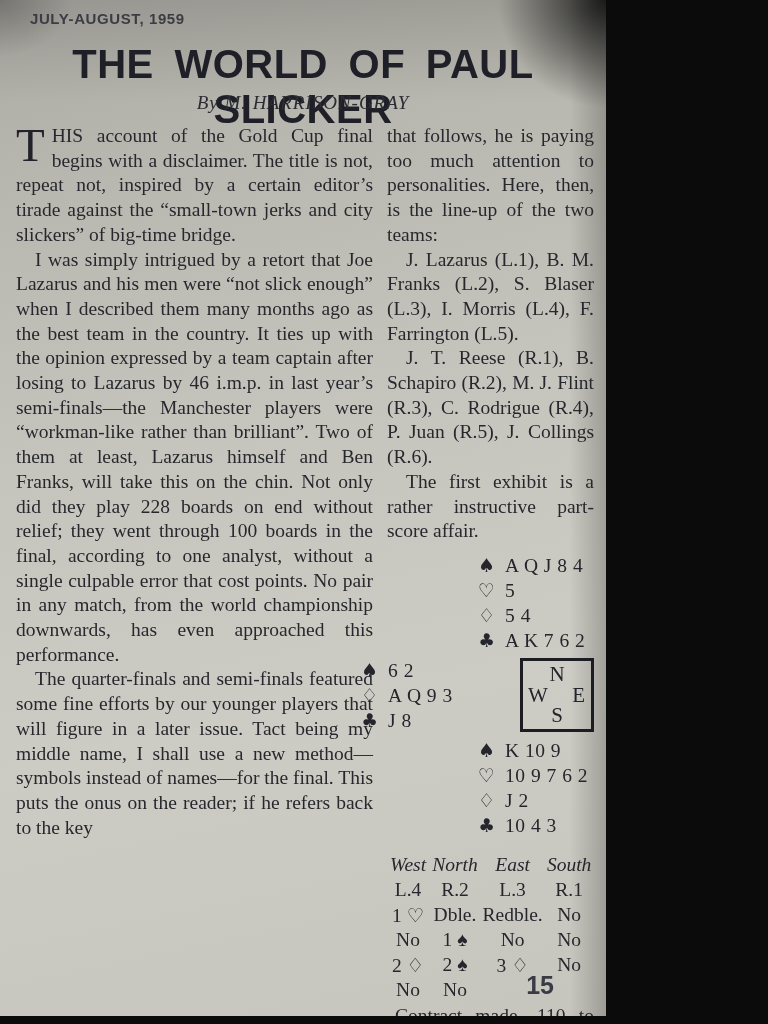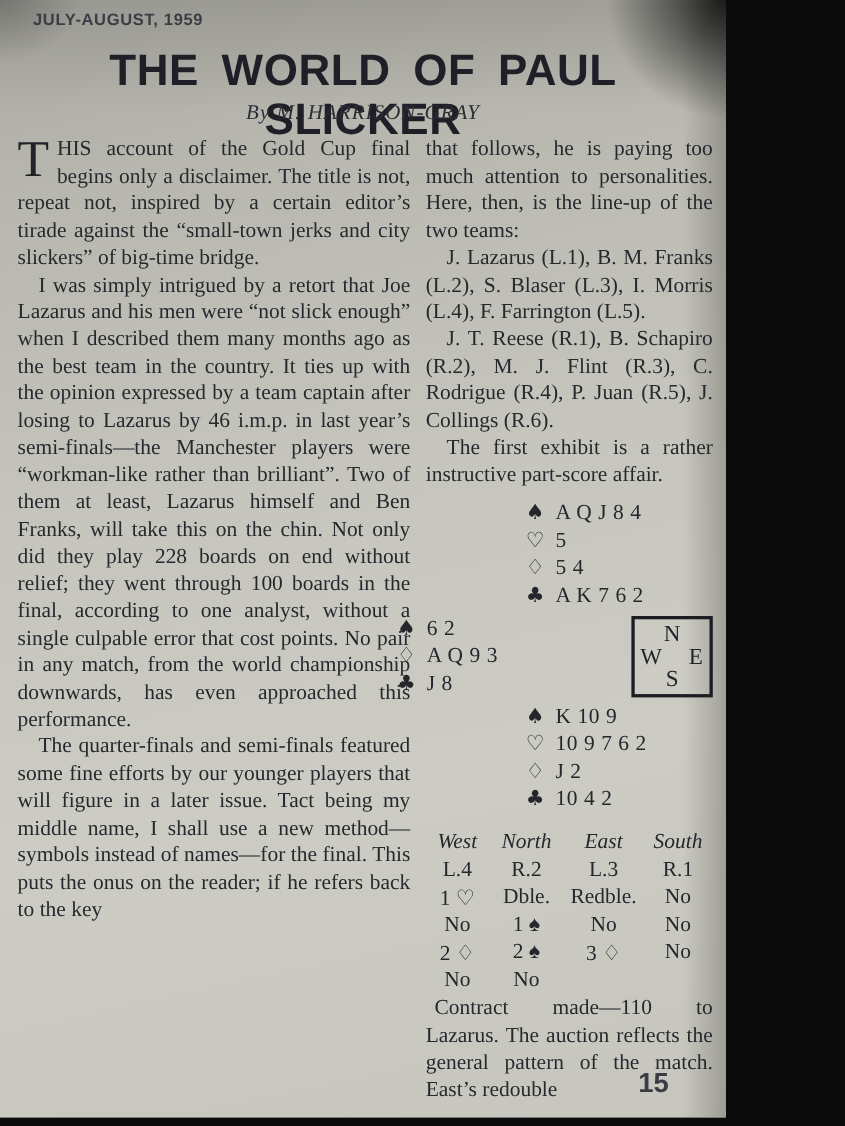--- a/index.html
+++ b/index.html
@@ -5,21 +5,21 @@
   html,body{margin:0;padding:0;}
   body{
     width:768px;height:1024px;
     background:#0b0b0b;
     font-family:"Liberation Serif","DejaVu Serif",serif;
     overflow:hidden;
     position:relative;
   }
   .page{
     position:absolute;top:0;left:0;
-    width:660px;height:1016px;
+    width:606px;height:1016px;
     background:linear-gradient(168deg,#a9a8a2 0%,#b8b7af 16%,#c6c5bd 42%,#cdccc4 68%,#c7c6be 100%);
     color:#28292f;
     overflow:hidden;
     text-decoration:underline;
   }
   .page::before{
     content:'';position:absolute;inset:0;pointer-events:none;
     background:
       radial-gradient(ellipse 150px 150px at 100% 0%, rgba(12,12,12,0.88), rgba(12,12,12,0) 72%),
       radial-gradient(ellipse 90px 70px at 0% 0%, rgba(40,40,38,0.30), rgba(40,40,38,0) 80%),
@@ -118,21 +118,21 @@
 
 <div class="page">
 
   <div class="issue-date">JULY-AUGUST, 1959</div>
   <h1 class="title">THE WORLD OF PAUL SLICKER</h1>
   <div class="byline">By M. HARRISON-GRAY</div>
 
   <div class="columns">
 
     <div class="col-left">
-      <p class="para"><span class="dropcap">T</span><span>HIS account of the Gold Cup final begins only a disclaimer.  The title is not, repeat not, inspired by a certain editor’s tirade against the “small-town jerks and city slickers” of big-time bridge.</span></p>
+      <p class="para"><span class="dropcap">T</span><span>HIS account of the Gold Cup final begins with a disclaimer.  The title is not, repeat not, inspired by a certain editor’s tirade against the “small-town jerks and city slickers” of big-time bridge.</span></p>
       <p class="para indent">I was simply intrigued by a retort that Joe Lazarus and his men were “not slick enough” when I described them many months ago as the best team in the country.  It ties up with the opinion expressed by a team captain after losing to Lazarus by 46 i.m.p. in last year’s semi-finals—the Manchester players were “workman-like rather than brilliant”.  Two of them at least, Lazarus himself and Ben Franks, will take this on the chin.  Not only did they play 228 boards on end without relief; they went through 100 boards in the final, according to one analyst, without a single culpable error that cost points.  No pair in any match, from the world championship downwards, has even approached this performance.</p>
       <p class="para indent">The quarter-finals and semi-finals featured some fine efforts by our younger players that will figure in a later issue.  Tact being my middle name, I shall use a new method—symbols instead of names—for the final.  This puts the onus on the reader; if he refers back to the key</p>
     </div>
 
     <div class="col-right">
       <p class="para">that follows, he is paying too much attention to personalities.   Here, then, is the line-up of the two teams:</p>
       <p class="para indent">J. Lazarus (L.1), B. M. Franks (L.2), S. Blaser (L.3), I. Morris (L.4), F. Farrington (L.5).</p>
       <p class="para indent">J. T. Reese (R.1), B. Schapiro (R.2), M. J. Flint (R.3), C. Rodrigue (R.4), P. Juan (R.5), J. Collings (R.6).</p>
       <p class="para indent">The first exhibit is a rather instructive part-score affair.</p>
 
@@ -158,21 +158,21 @@
             <span class="c-e">E</span>
             <span class="c-s">S</span>
           </div>
 
         </div>
 
         <div class="hand hand-south">
           <div class="suit-line"><span class="suit">♠</span><span class="cards">K 10 9</span></div>
           <div class="suit-line"><span class="suit">♡</span><span class="cards">10 9 7 6 2</span></div>
           <div class="suit-line"><span class="suit">♢</span><span class="cards">J 2</span></div>
-          <div class="suit-line"><span class="suit">♣</span><span class="cards">10 4 2</span></div>
+          <div class="suit-line"><span class="suit">♣</span><span class="cards">10 4 3</span></div>
         </div>
       </div>
 
       <table class="auction">
         <thead>
           <tr>
             <th class="cw1">West</th>
             <th class="cw2">North</th>
             <th class="cw3">East</th>
             <th class="cw4">South</th>

